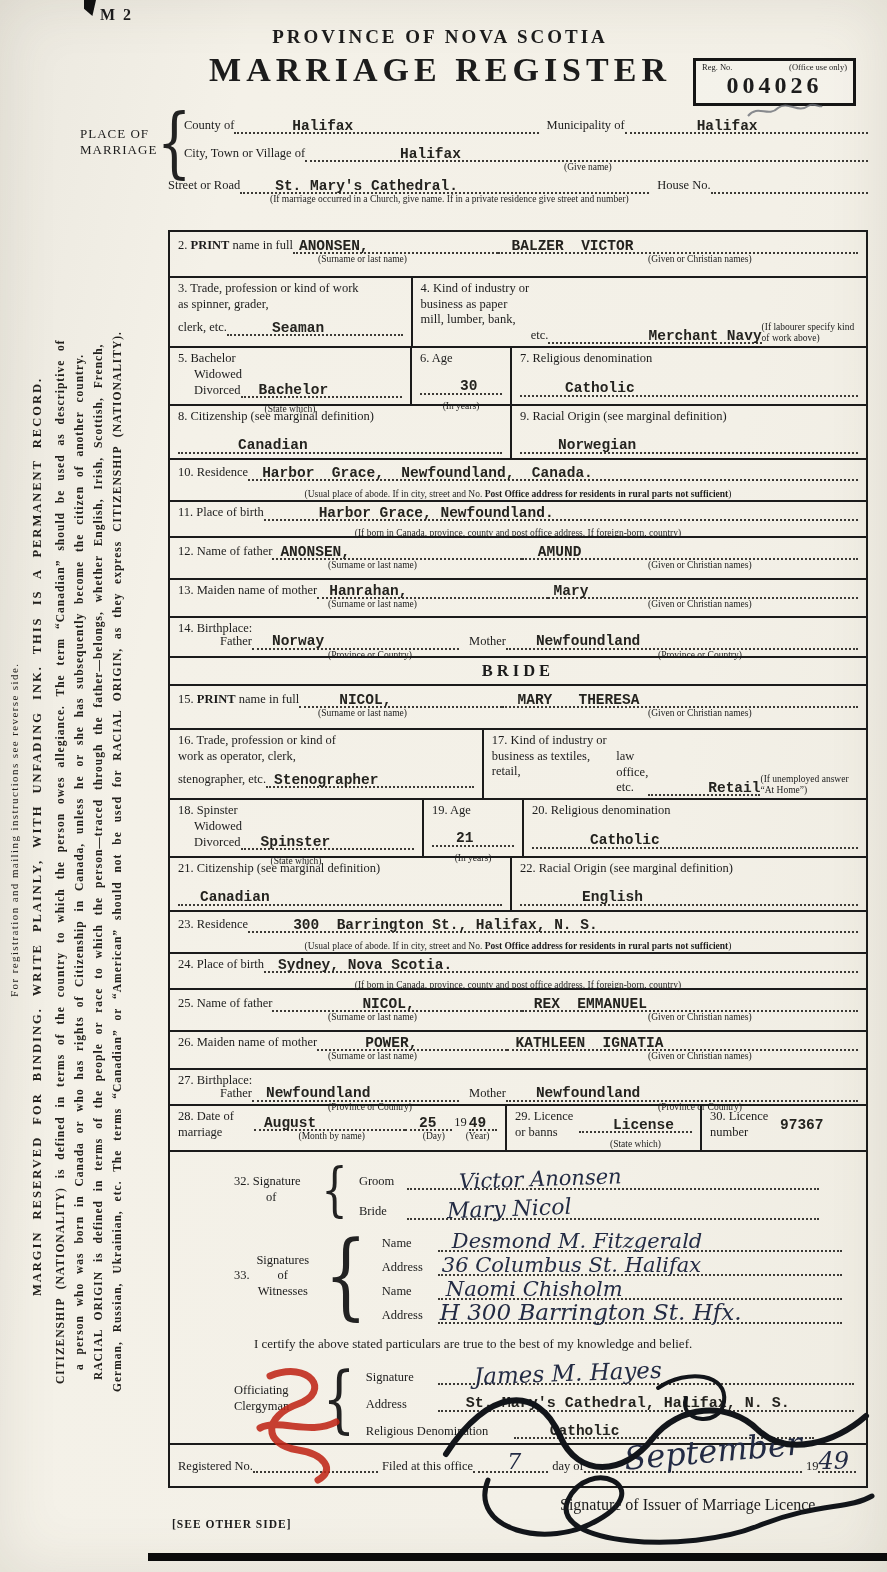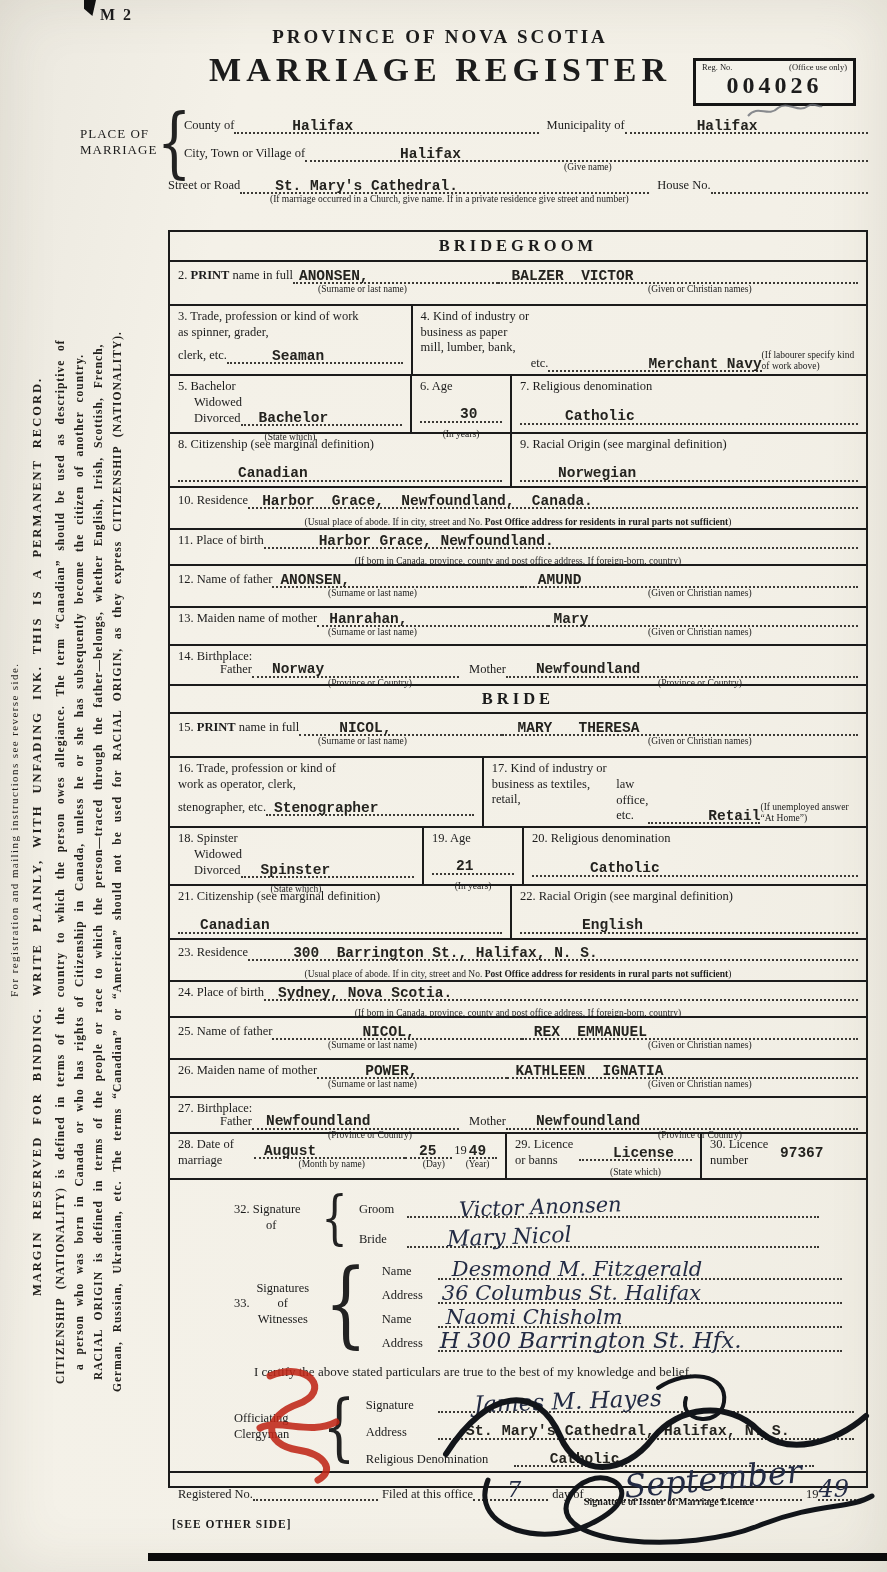--- a/index.html
+++ b/index.html
@@ -52,21 +52,21 @@
            border:2.5px solid #1b1b1b; display:flex; flex-direction:column; }
   .r { display:flex; border-top:2px solid #1b1b1b; flex:none; }
   .table > .r:first-child { border-top:none; }
   .c { padding:3px 8px 2px; }
   .cl { border-right:2px solid #1b1b1b; }
   .full { flex:1; }
   .hdr { justify-content:center; font-weight:bold; font-size:16.5px; letter-spacing:4px;
          align-items:center; font-family:"Liberation Serif",serif; }
   .grow { flex:1 1 auto; display:block; }
   .scanbar { position:absolute; left:148px; right:0; top:1553px; height:8px; background:#0b0b0b; }
-  .issuer-caption { position:absolute; left:584px; top:1496px; font-size:10px;font-weight:bold; }
+  .issuer-caption { position:absolute; left:560px; top:1496px; font-size:16px; }
   .sos { position:absolute; left:172px; top:1518px; font-size:11.5px; font-weight:bold; letter-spacing:1px; }
 </style>
 </head>
 <body>
 
 <div class="page">
 
   <div class="vtext vt-reg">For registration and mailing instructions see reverse side.</div>
   <div class="vtext vt-bind">MARGIN RESERVED FOR BINDING.  WRITE PLAINLY, WITH UNFADING INK.  THIS IS A PERMANENT RECORD.</div>
   <div class="vtext vt-def vt-c1">CITIZENSHIP (NATIONALITY) is defined in terms of the country to which the person owes allegiance.  The term “Canadian” should be used as descriptive of</div>
@@ -127,23 +127,20 @@
       <span class="lbl" style="margin-left:8px">House No.</span>
       <span class="dot" style="flex:1"></span>
     </div>
     <div class="subrow">
         <span class="sm" style="left:190px">(If marriage occurred in a Church, give name.  If in a private residence give street and number)</span>
       </div>
   </div>
 
   <div class="table">
 
-    <div class="r hdr" style="height:28px">
-      <span>BRIDEGROOM</span>
-    </div>
 
     <div class="r" style="height:44px">
       <div class="c full">
         <div class="line" style="margin-top:3px">
           <span class="lbl"><span>2.</span> <b>PRINT</b> <span>name in full</span></span>
           <span class="dot" style="flex:1.05">
               <span class="typed" style="margin-left:6px">ANONSEN,</span>
             </span>
           <span class="dot" style="flex:1.85">
               <span class="typed" style="margin-left:14px">BALZER  VICTOR</span>

